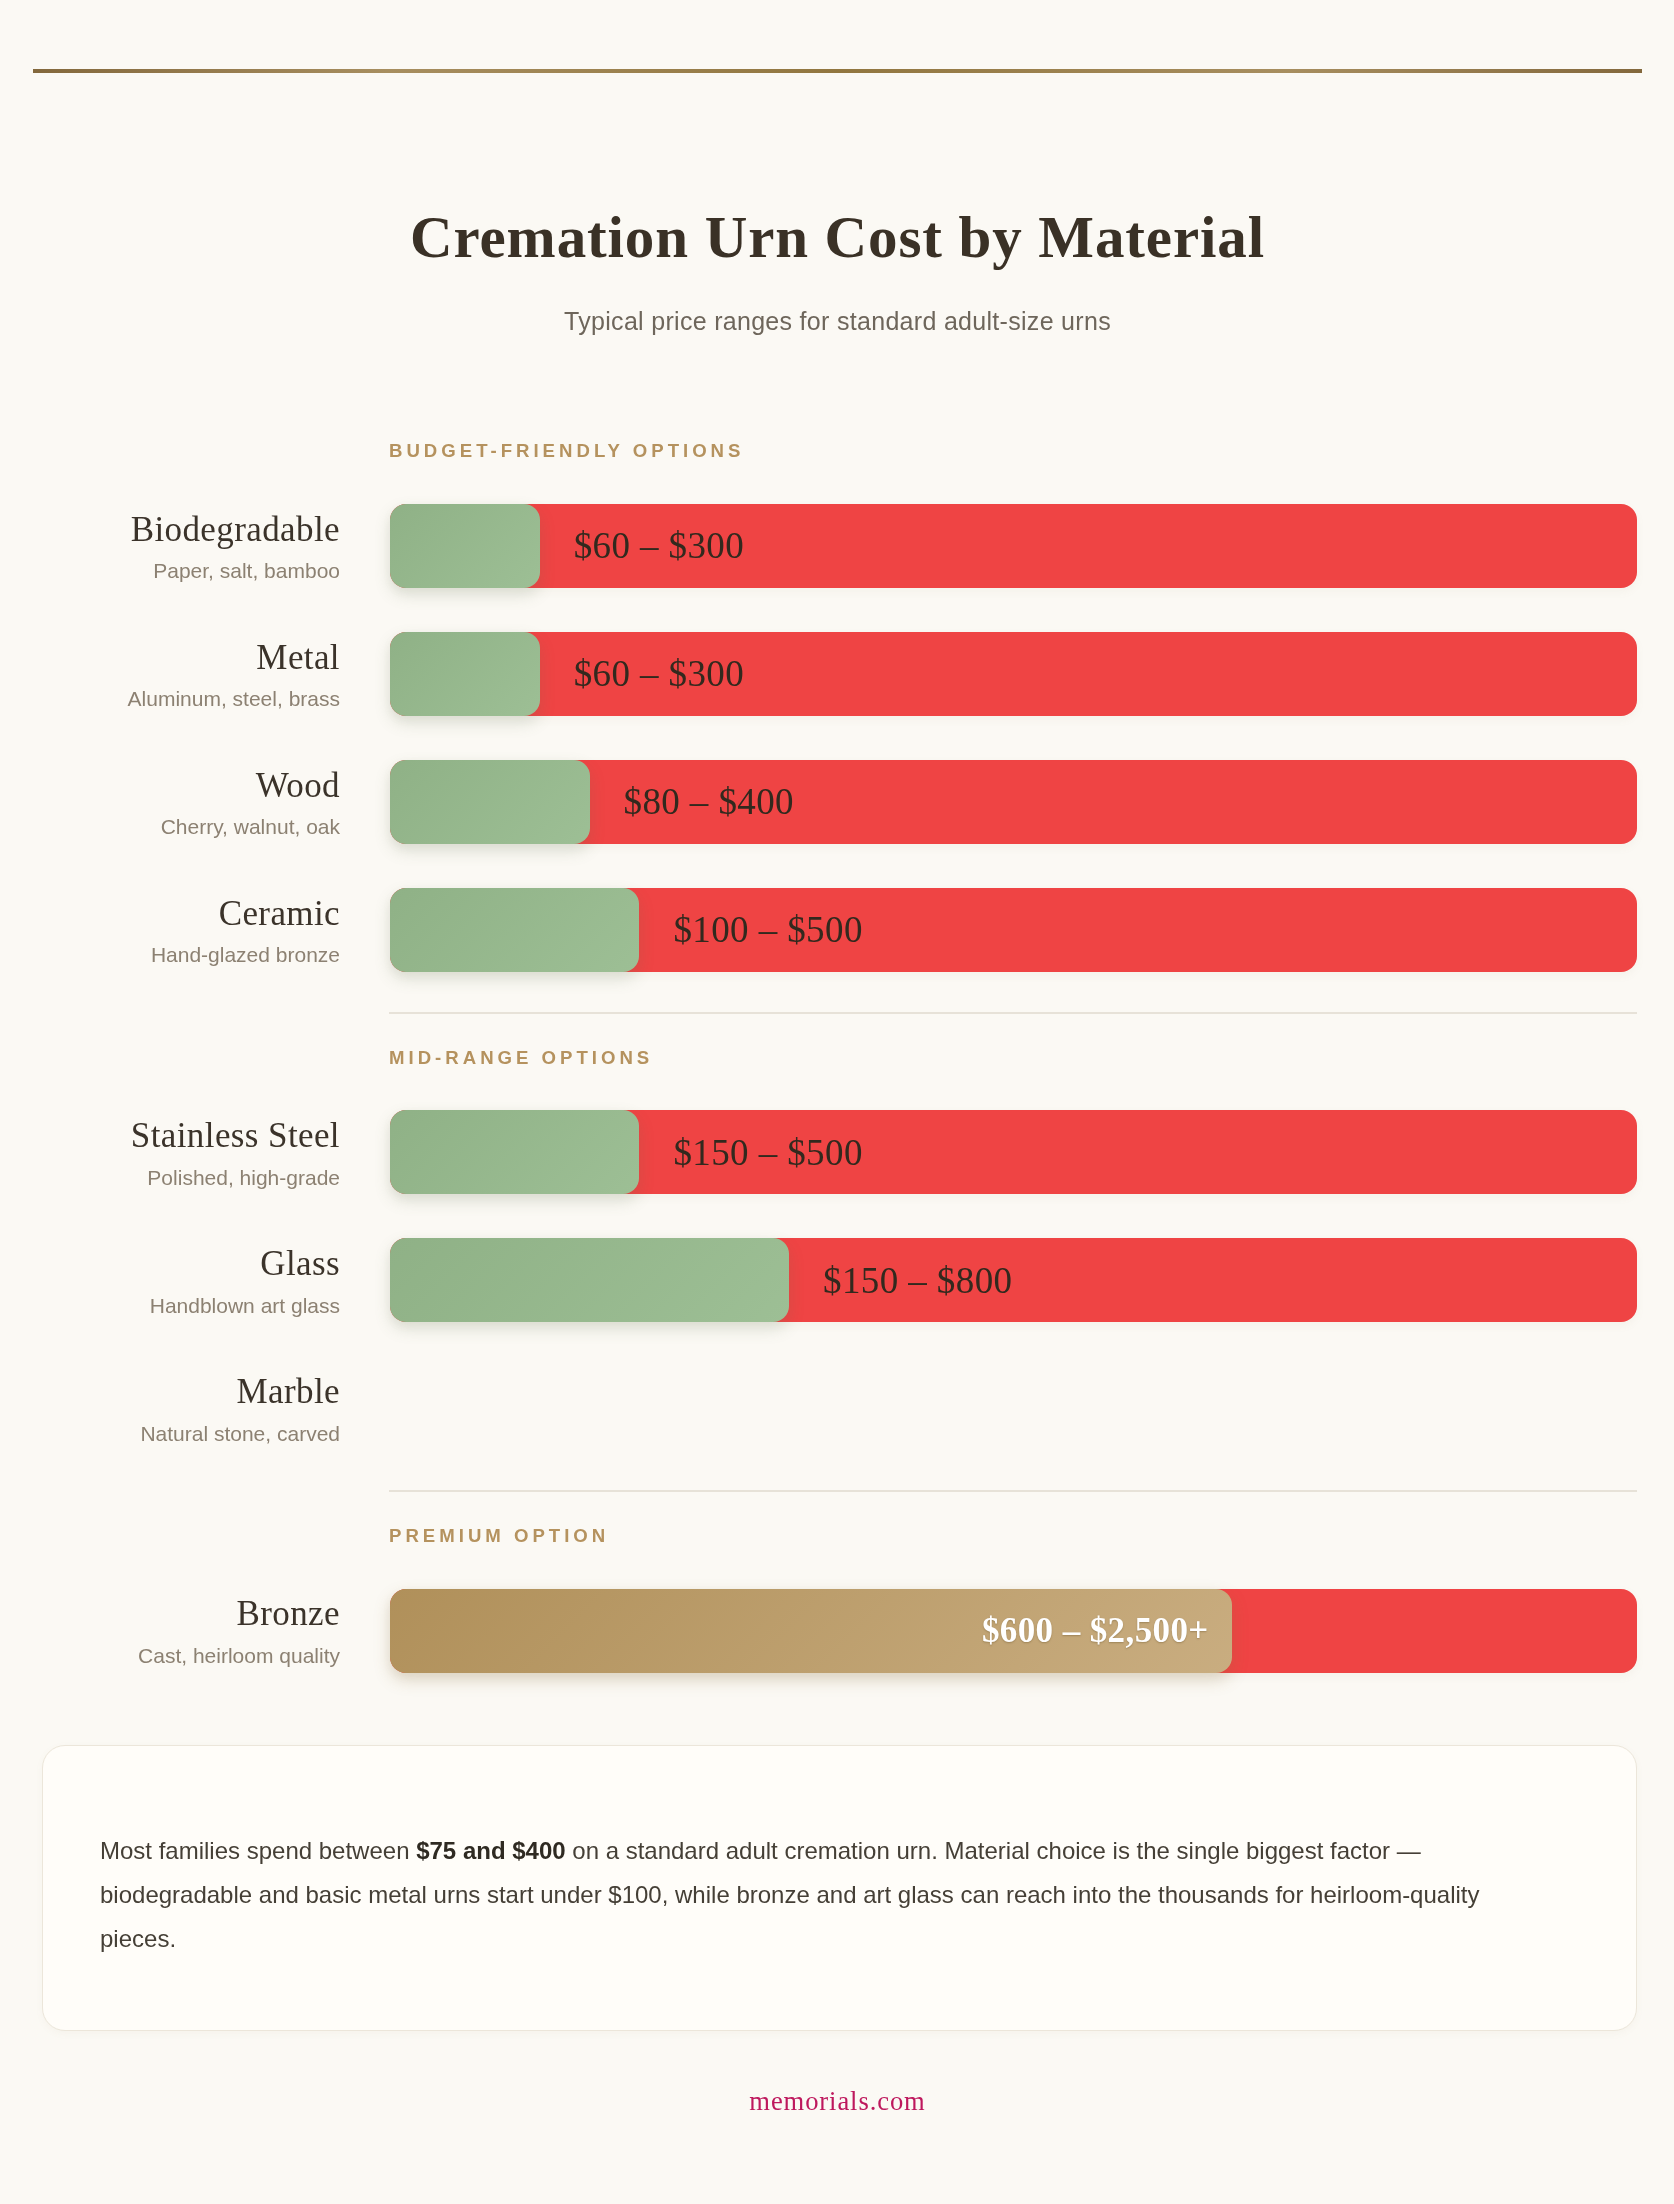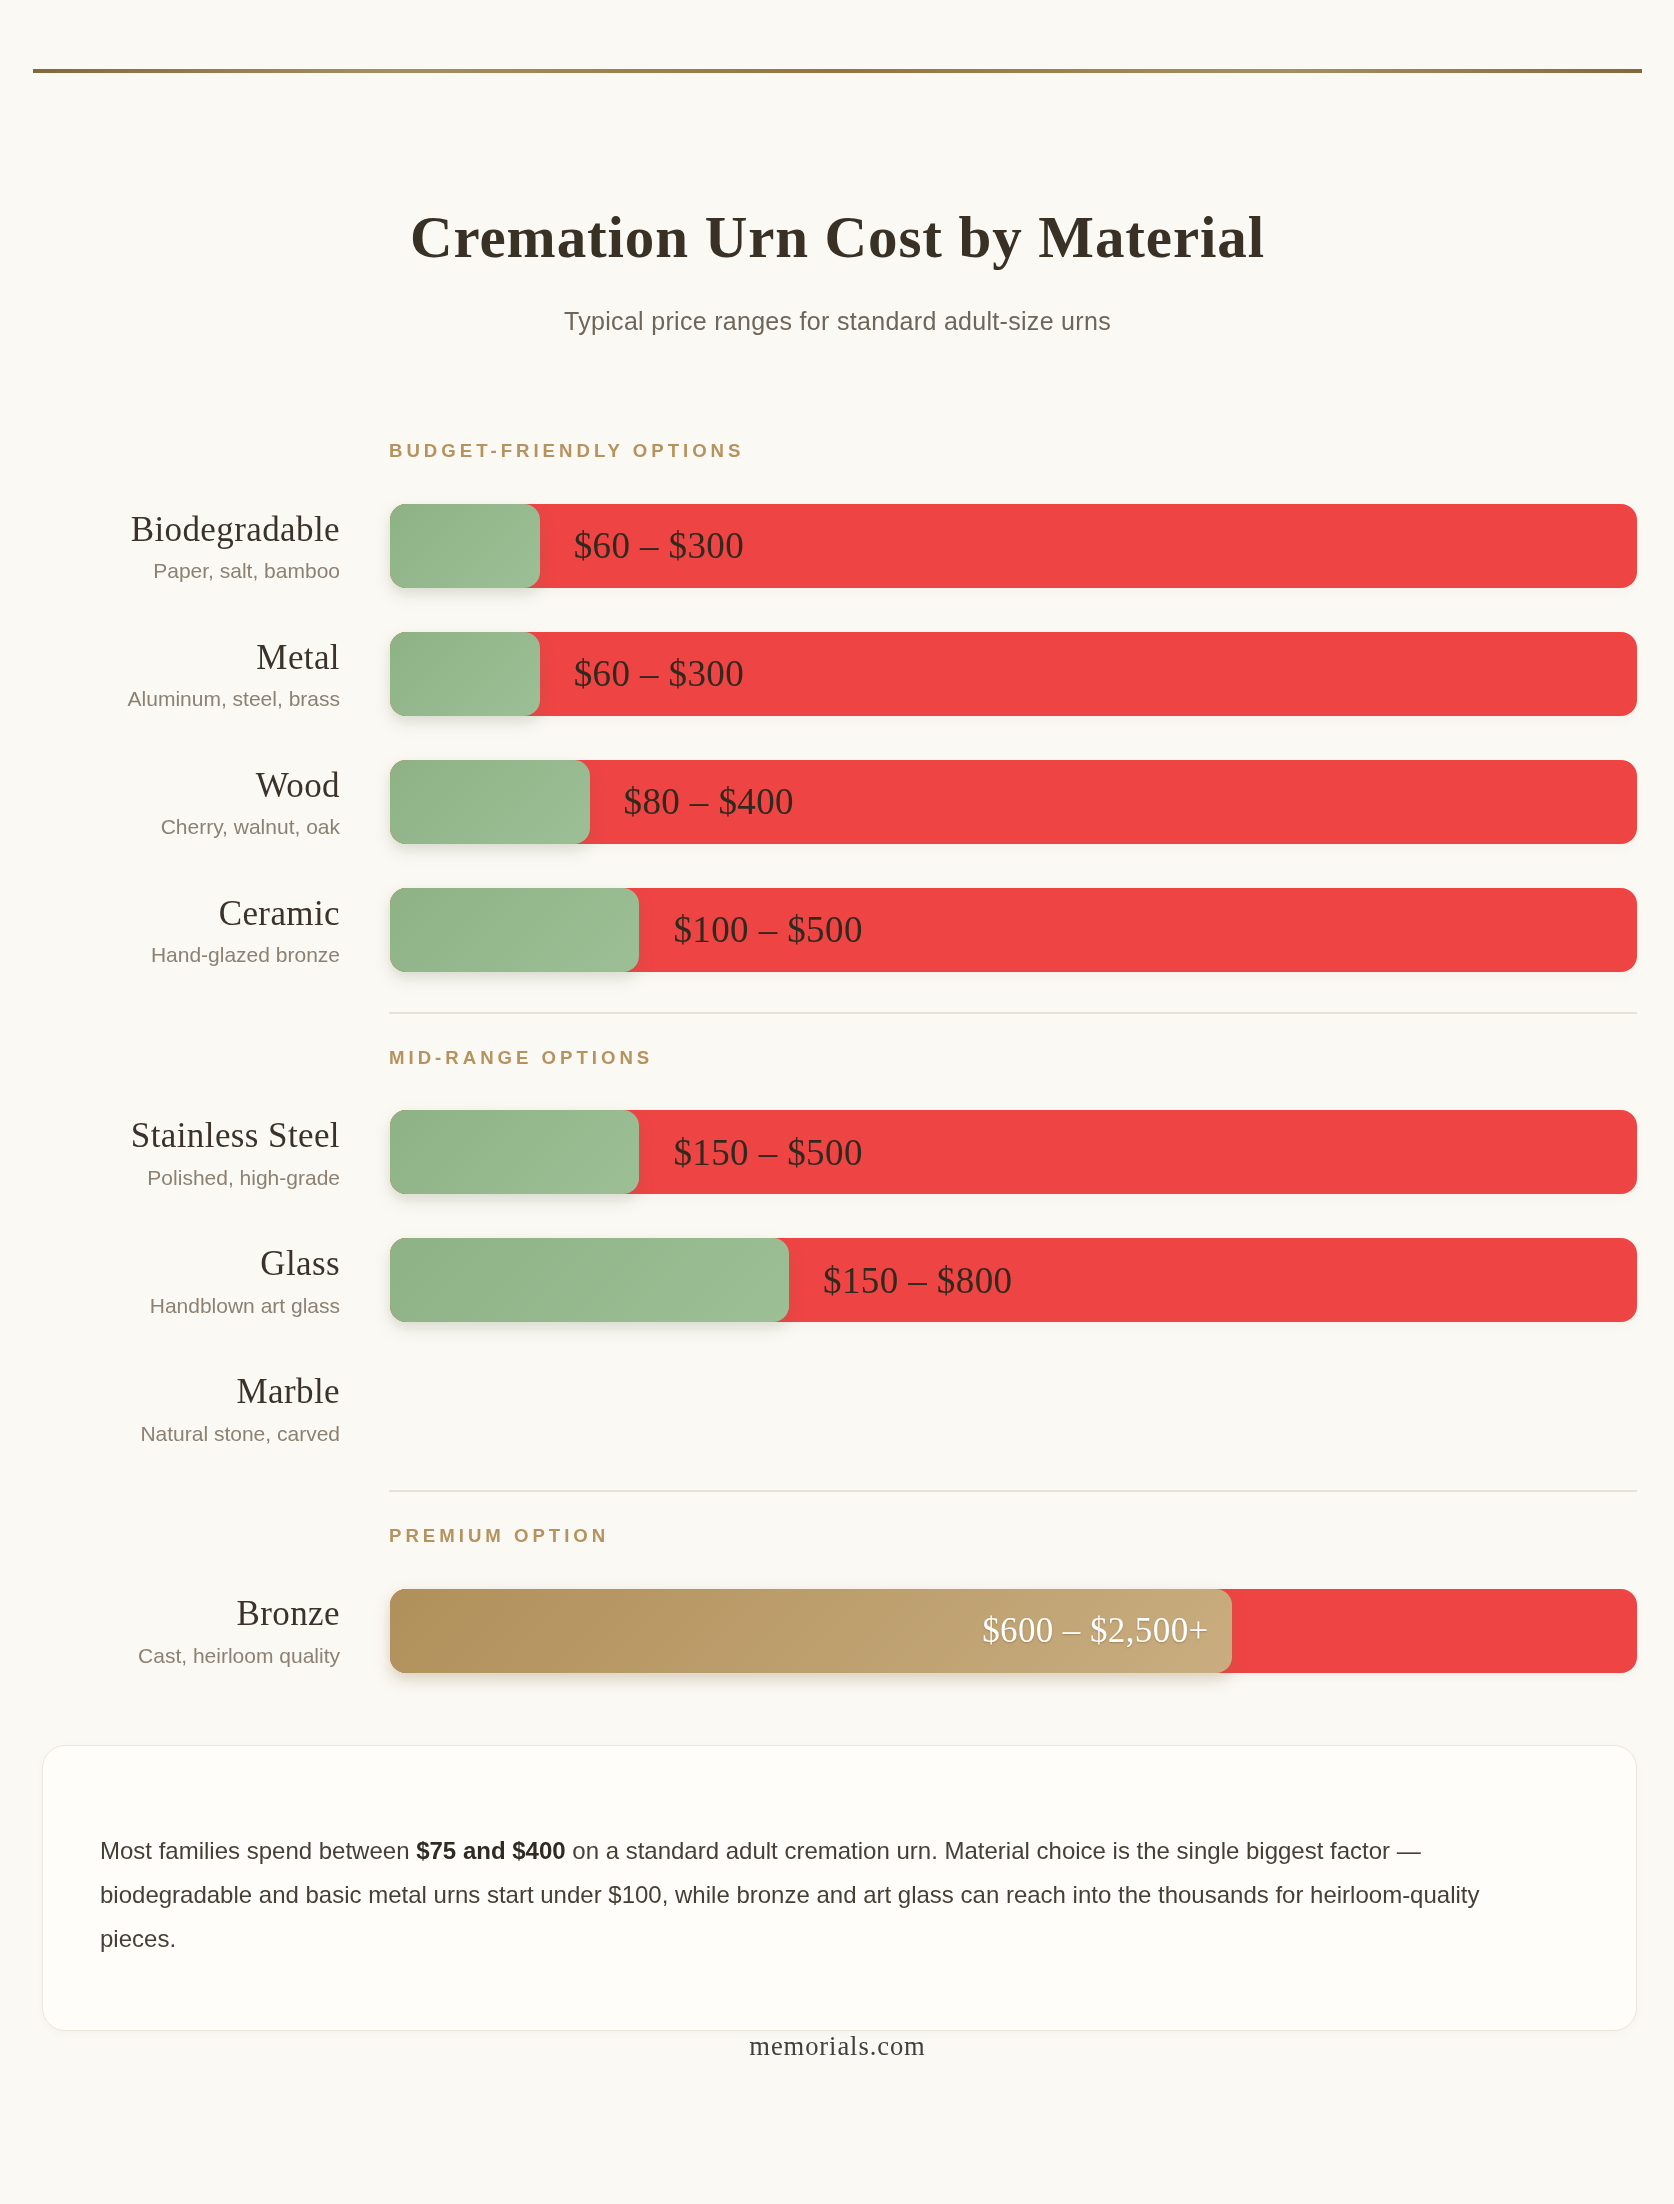--- a/index.html
+++ b/index.html
@@ -47,21 +47,21 @@
     box-shadow:0 3.5px 8.9px rgba(160,140,110,0.06);
   }
   .fill{
     align-self:stretch;flex:0 0 auto;border-radius:16px;
     box-shadow:0 7px 16px rgba(90,110,80,0.18);
   }
   .fill.green{background:linear-gradient(135deg,#8fb186 0%,#9dbf95 100%);}
   .fill.bronze{
     background:linear-gradient(135deg,#b0905a 0%,#c9ad80 100%);
     box-shadow:0 7px 16px rgba(140,110,60,0.25);
-    display:flex;align-items:center;justify-content:flex-end;padding-right:23px;box-sizing:border-box;
+    display:flex;align-items:center;justify-content:flex-end;padding-right:23px;box-sizing:border-box;font-weight:bold;
   }
   .value{
     font-family:"Liberation Serif","DejaVu Serif",serif;
     font-size:37px;color:#32291e;margin-left:34px;white-space:nowrap;letter-spacing:0.4px;
   }
   .value-inside{
     font-family:"Liberation Serif","DejaVu Serif",serif;
     font-size:35px;color:#ffffff;white-space:nowrap;letter-spacing:0.4px;
     text-shadow:0 0.9px 1.8px rgba(90,70,30,.35);
   }
@@ -73,23 +73,23 @@
   }
   .insight-label{
     font-size:17.7px;line-height:17.7px;font-weight:700;letter-spacing:3.5px;color:#b5925e;
   }
   .insight-body{
     margin:32px 0 0 0;max-width:1383px;
     font-size:24px;line-height:44px;color:#453f36;
   }
   .insight-body b{color:#2f2a22;}
   .footer{
-    text-align:center;
-    font-family:"Liberation Serif","DejaVu Serif",serif;
-    font-size:26.6px;color:#404040;letter-spacing:0.9px;
+    margin-top:55px;text-align:center;
+    font-family:"Liberation Serif","DejaVu Serif",serif;
+    font-size:26.6px;color:#be185d;letter-spacing:0.9px;
   }
 </style>
 </head>
 <body>
 
 <hr class="rule">
 
 <header class="masthead">
   <h1 class="title">Cremation Urn Cost by Material</h1>
   <p class="subtitle">Typical price ranges for standard adult-size urns</p>

